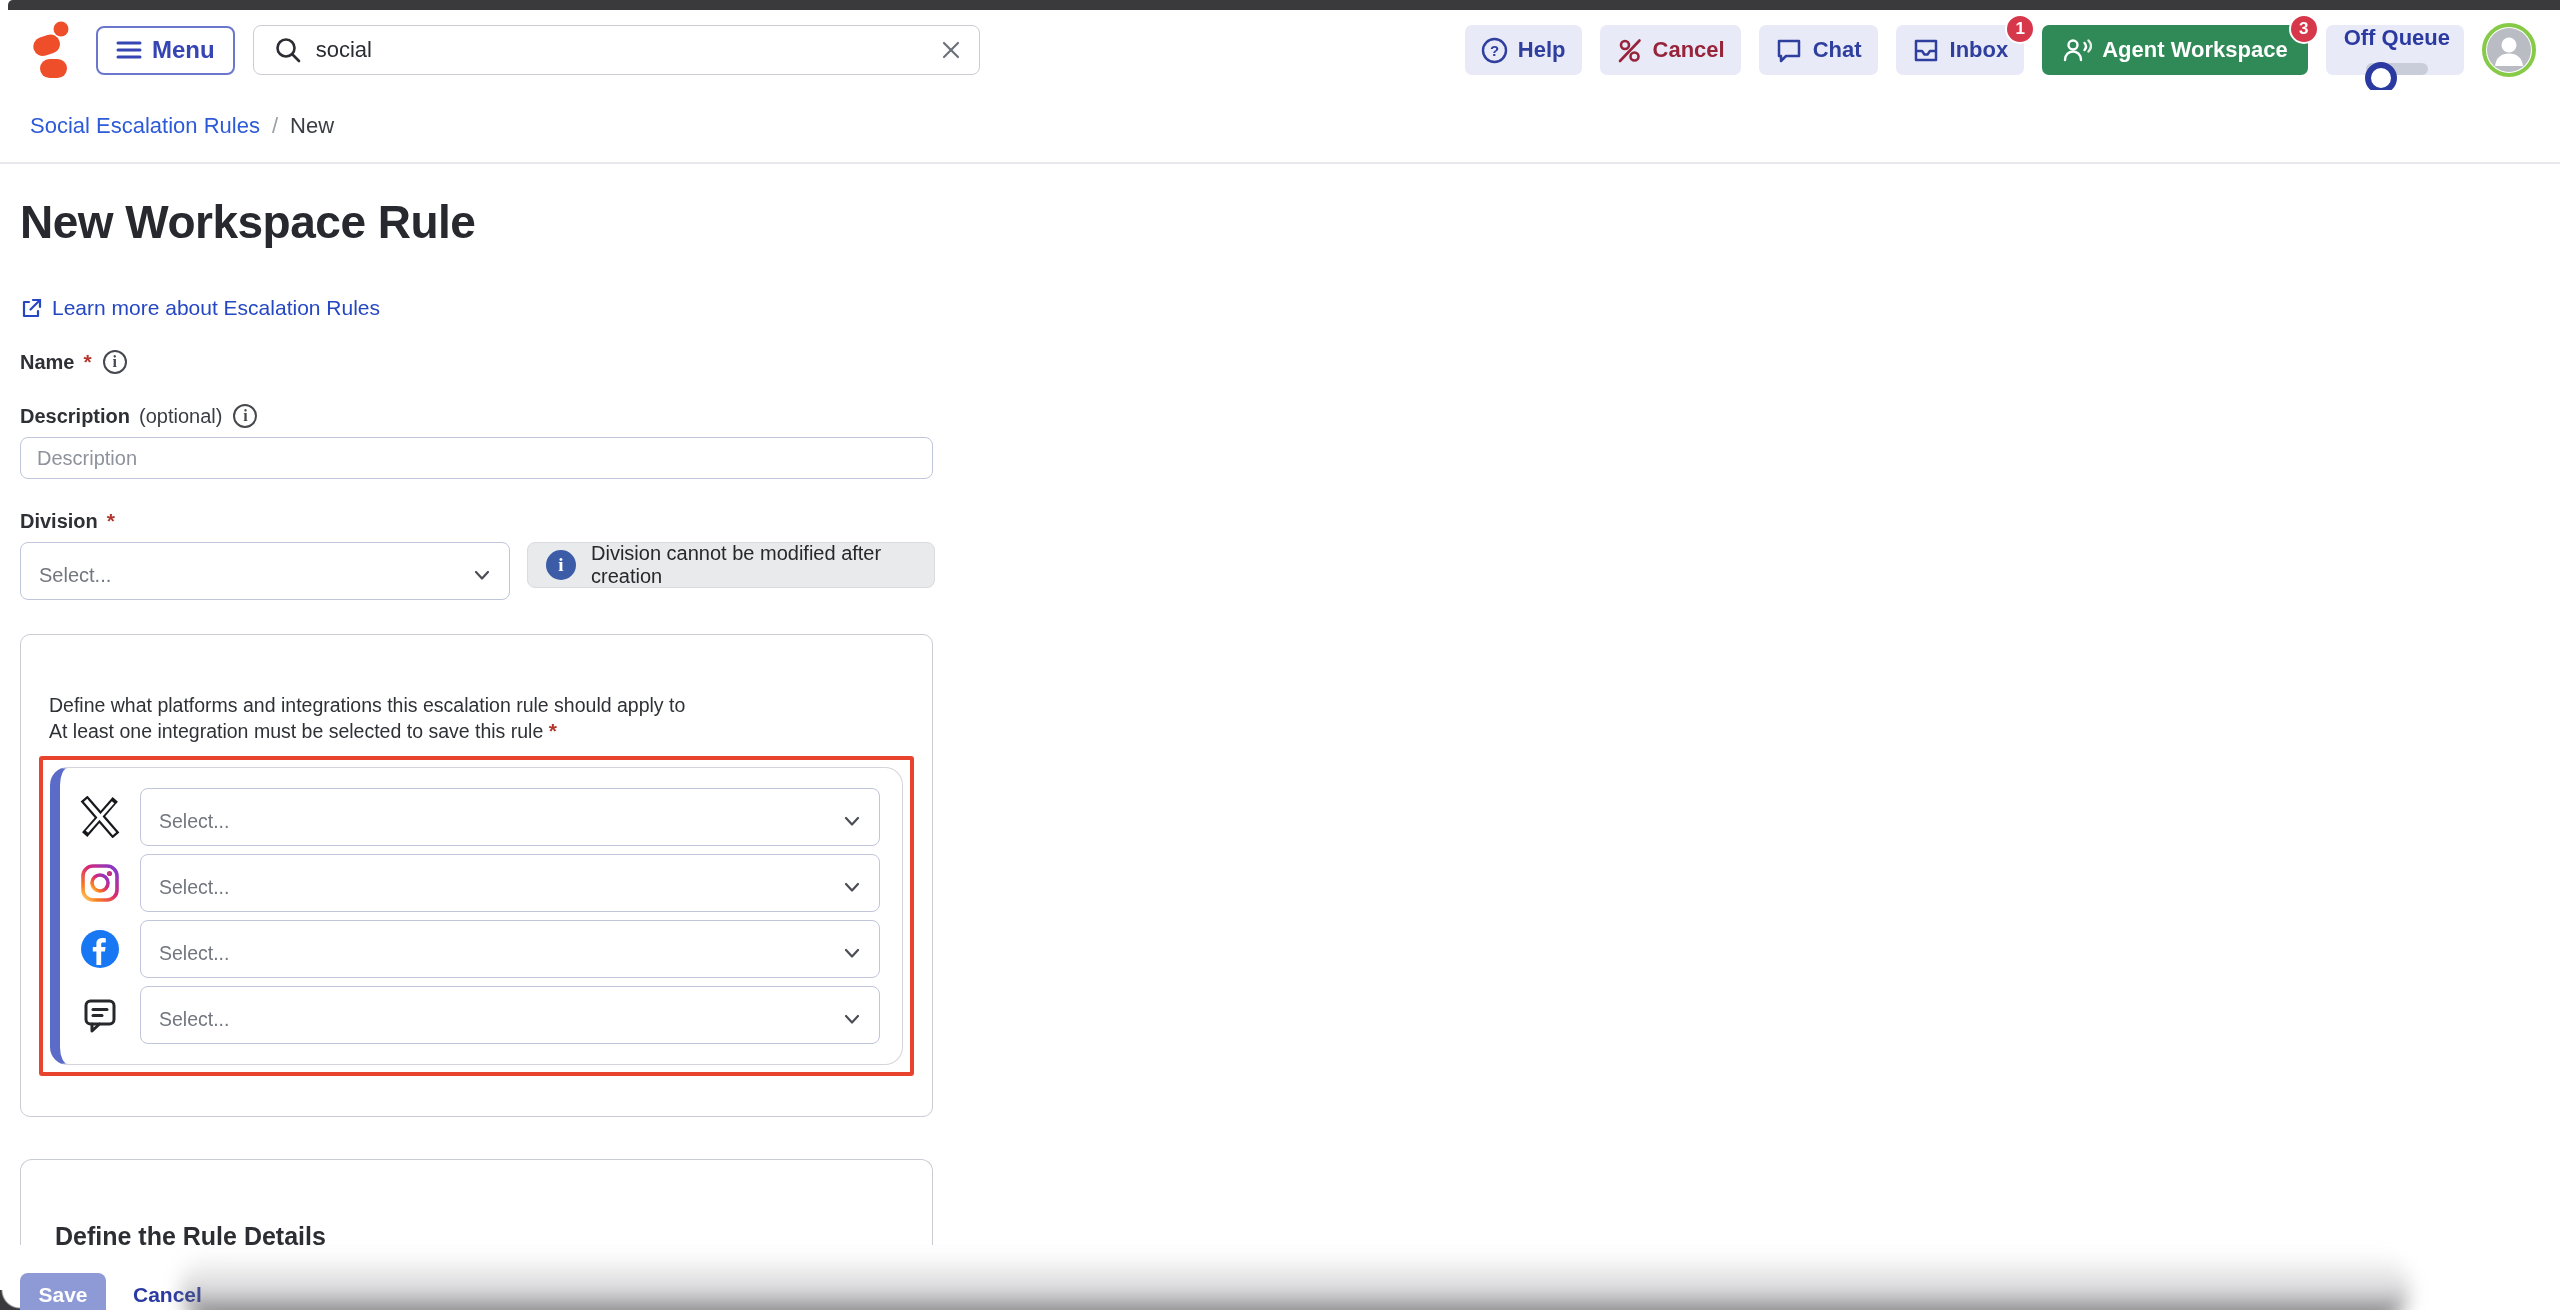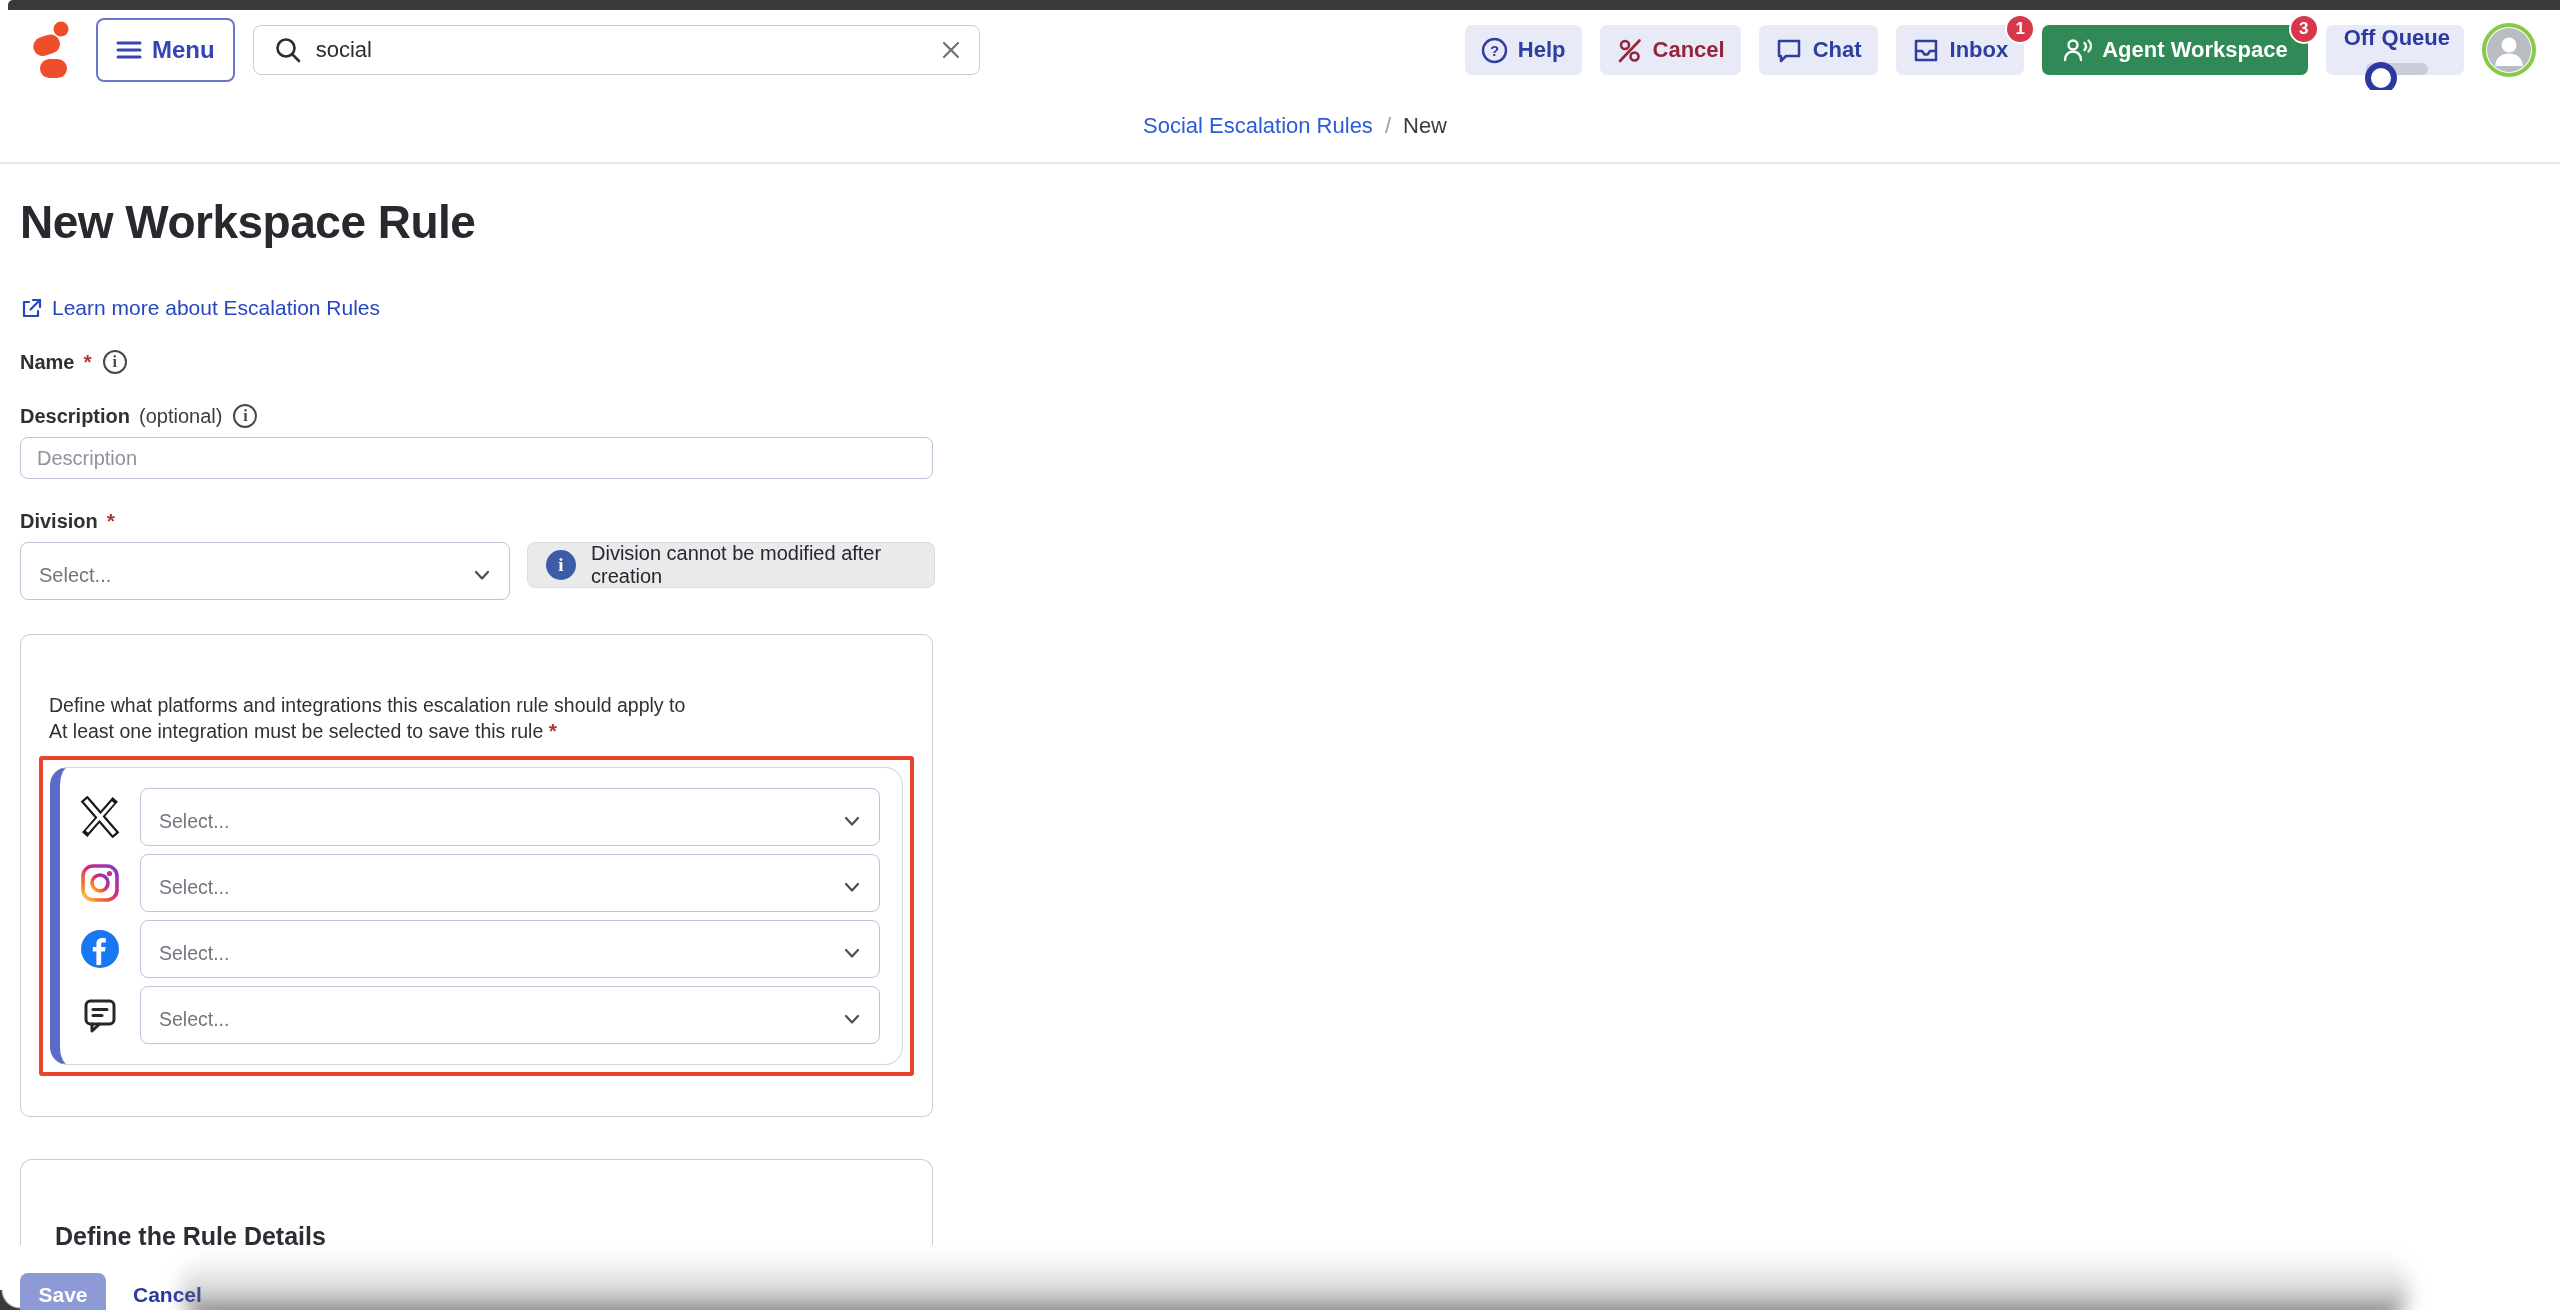--- a/index.html
+++ b/index.html
@@ -13,21 +13,21 @@
   html,body{width:2560px; height:1310px;}
   body{
     font-family:"Liberation Sans", sans-serif;
     background:#ffffff; color:var(--text-dark); overflow:hidden; position:relative;
   }
   .top-strip{position:absolute; left:8px; top:0; right:0; height:10px; background:#3a3a3d; border-top-left-radius:5px;}
   
   .topbar{position:absolute; top:10px; left:0; right:0; height:80px; background:#fff;
     display:flex; align-items:center; padding:0 24px 0 32px;}
   .logo{width:44px; height:58px; display:flex; align-items:center; cursor:pointer;}
-  .menu-btn{margin-left:20px; height:64px; padding:0 18px; display:flex; align-items:center; gap:10px;
+  .menu-btn{margin-left:20px; height:49px; padding:0 18px; display:flex; align-items:center; gap:10px;
     background:#fff; border:2px solid #6b77cc; border-radius:8px; color:#3645b4; font-weight:bold;
     font-size:24px; font-family:inherit; cursor:pointer;}
   .searchbox{margin-left:18px; width:727px; height:50px; border:1.5px solid #c9ccd4; border-radius:8px;
     display:flex; align-items:center; padding:0 16px 0 20px; gap:14px; background:#fff;}
   .searchbox input{flex:1; border:none; outline:none; font-size:22px; color:#2b2d33; font-family:inherit; background:transparent;}
   .topbar-right{margin-left:auto; display:flex; align-items:center; gap:18px;}
   .pill-btn{position:relative; height:50px; padding:0 16px; display:flex; align-items:center; gap:10px;
     background:var(--pill-bg); border:none; border-radius:7px; font-size:22px; font-weight:bold;
     color:var(--nav-blue); font-family:inherit; cursor:pointer;}
   .pill-btn.calls{color:var(--calls-red);}
@@ -38,21 +38,21 @@
   .offqueue{height:50px; padding:0 14px 0 18px; display:flex; align-items:center; gap:12px;
     background:var(--pill-bg); border-radius:7px; font-size:22px; font-weight:bold; color:var(--cancel-blue); cursor:pointer;flex-direction:column;}
   .toggle{position:relative; width:62px; height:30px; background:#c9cdd9; border-radius:15px;}
   .knob{position:absolute; left:-1px; top:-1px; width:32px; height:32px; border-radius:50%;
     background:#fff; border:6px solid #2b3aa0;}
   .avatar{width:54px; height:54px; border-radius:50%; border:4px solid var(--avatar-ring);
     background:#fff; padding:1px; cursor:pointer;}
   .avatar svg{display:block; width:100%; height:100%;}
   
   .breadcrumb-bar{position:absolute; top:90px; left:0; right:0; height:74px; display:flex; align-items:center;
-    gap:12px; padding-left:30px; border-bottom:2px solid #e7e9ed; background:#fff; font-size:22px;justify-content:center;}
+    gap:12px; padding-left:30px; border-bottom:2px solid #e7e9ed; background:#fff; font-size:22px;}
   .breadcrumb-bar a{color:var(--link-blue); text-decoration:none; cursor:pointer;}
   .crumb-sep{color:#9aa0a8;}
   .crumb-current{color:#3a3d44;}
   
   .main{position:absolute; top:166px; left:20px; width:915px;}
   h1{font-size:46px; line-height:56px; font-weight:800; color:#27292e; letter-spacing:-0.5px; margin-top:28px;}
   .learn-more{margin-top:46px; display:flex; align-items:center; gap:9px; color:#2547c2; font-size:21px;
     text-decoration:none; cursor:pointer; width:max-content;}
   .field{margin-top:30px;}
   .label-row{display:flex; align-items:center; gap:9px; font-size:20px; color:#2e3036;}

